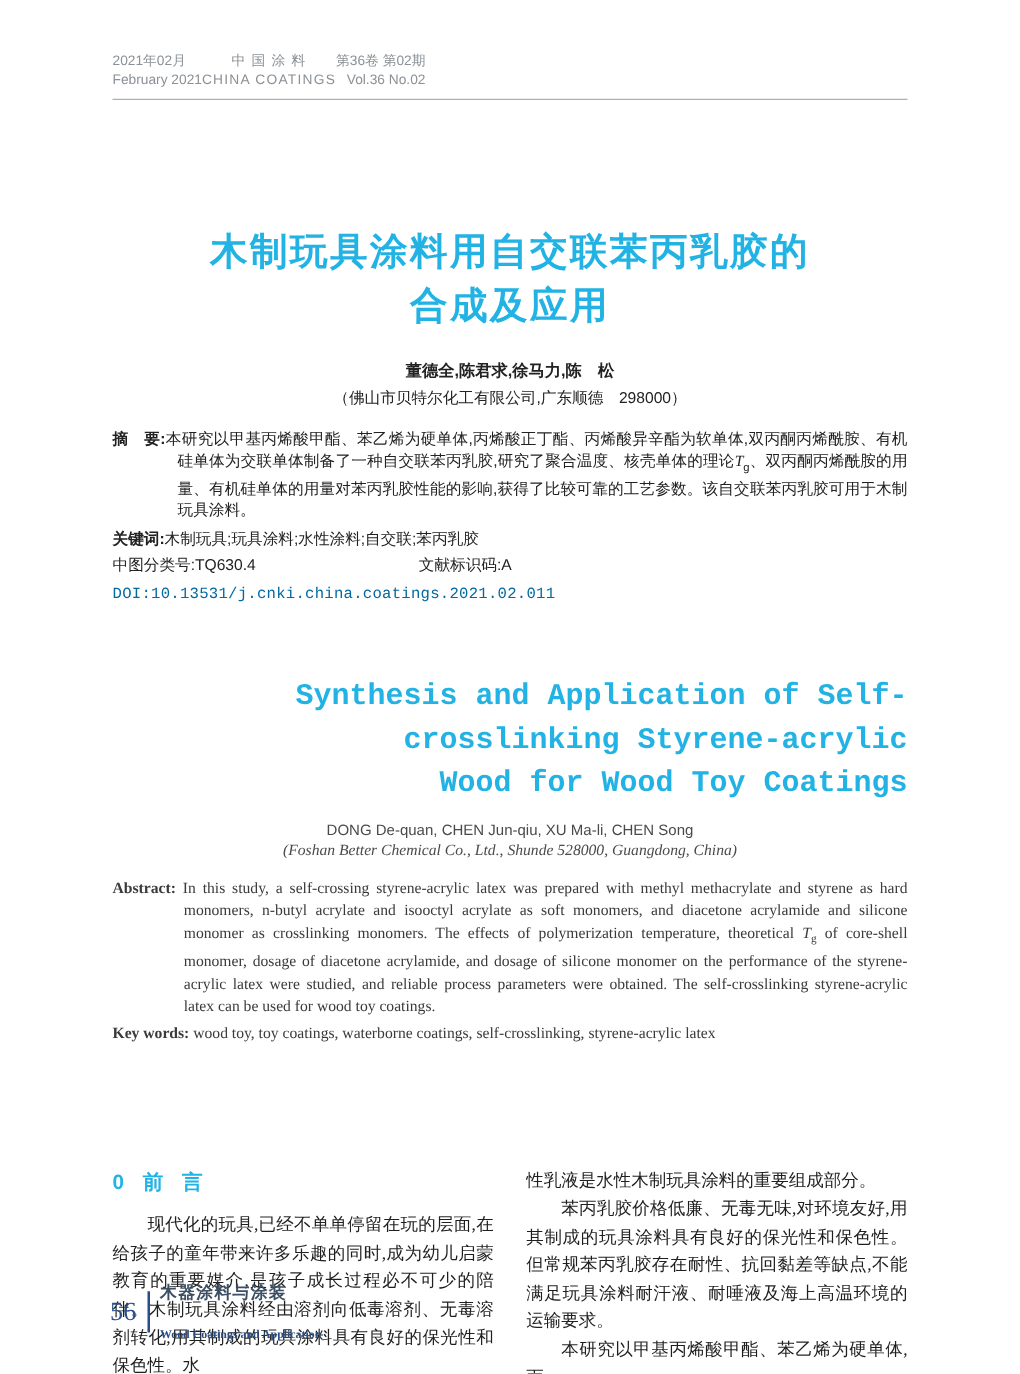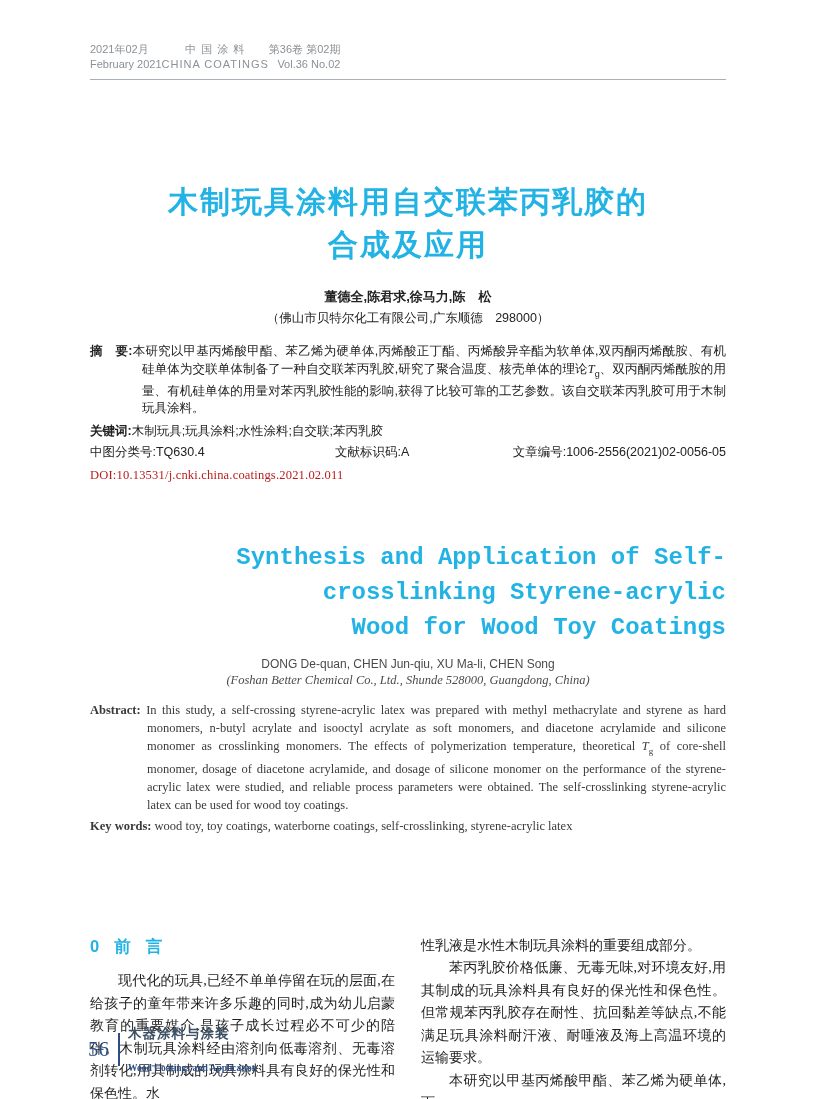--- a/index.html
+++ b/index.html
@@ -23,21 +23,21 @@
 
   
   .meta-cn{font-size:12.5px;line-height:17.5px;color:#222;}
   .abstract-cn{margin:16px 0 0 0;text-align:justify;padding-left:52px;text-indent:-52px;}
   .meta-label{font-weight:bold;}
   .keywords-cn{margin:5px 0 0 0;}
   .class-row{display:flex;margin-top:4px;}
   .class-c1{width:245px;}
   .class-c2{flex:1;}
   .class-c3{text-align:right;}
-  .doi{margin-top:5px;font-family:Liberation Serif, serif;font-size:12.5px;letter-spacing:0.2px;color:#b91c1c;}
+  .doi{margin-top:5px;font-family:Liberation Mono, monospace;font-size:12.5px;letter-spacing:0.2px;color:#0369a1;}
 
   
   .title-en{margin-top:56px;text-align:right;color:var(--accent-cyan,#22b3e4);
       font-family:Liberation Mono, monospace;font-weight:bold;font-size:24px;line-height:35px;}
   .authors-en{margin-top:12px;text-align:center;font-size:12px;color:#4a4a4a;}
   .affil-en{margin-top:2px;text-align:center;font-size:12.5px;color:#4a4a4a;
       font-family:"Liberation Serif",serif;font-style:italic;}
 
   
   .abstract-en{margin:13px 0 0 0;font-family:"Liberation Serif",serif;font-size:12.5px;
@@ -101,21 +101,20 @@
     <div class="affil-cn">（佛山市贝特尔化工有限公司,广东顺德　298000）</div>
 
     <div class="meta-cn">
       <p class="abstract-cn"><span class="meta-label">摘　要:</span><span>本研究以甲基丙烯酸甲酯、苯乙烯为硬单体,丙烯酸正丁酯、丙烯酸异辛酯为软单体,双丙酮丙烯酰胺、有机硅单体为交联单体制备了一种自交联苯丙乳胶,研究了聚合温度、核壳单体的理论</span><span class="tg">T</span><sub class="tg-sub">g</sub><span>、双丙酮丙烯酰胺的用量、有机硅单体的用量对苯丙乳胶性能的影响,获得了比较可靠的工艺参数。该自交联苯丙乳胶可用于木制玩具涂料。</span></p>
 
       <p class="keywords-cn"><span class="meta-label">关键词:</span><span>木制玩具;玩具涂料;水性涂料;自交联;苯丙乳胶</span></p>
 
       <div class="class-row">
         <span class="class-c1">中图分类号:TQ630.4</span>
         <span class="class-c2">文献标识码:A</span>
-        <span class="class-c3">文章编号:1006-2556(2021)02-0056-05</span>
       </div>
 
       <div class="doi">DOI:10.13531/j.cnki.china.coatings.2021.02.011</div>
     </div>
 
     <div class="title-en">
       <div>Synthesis and Application of Self-crosslinking Styrene-acrylic</div>
       <div>Wood for Wood Toy Coatings</div>
     </div>
 

